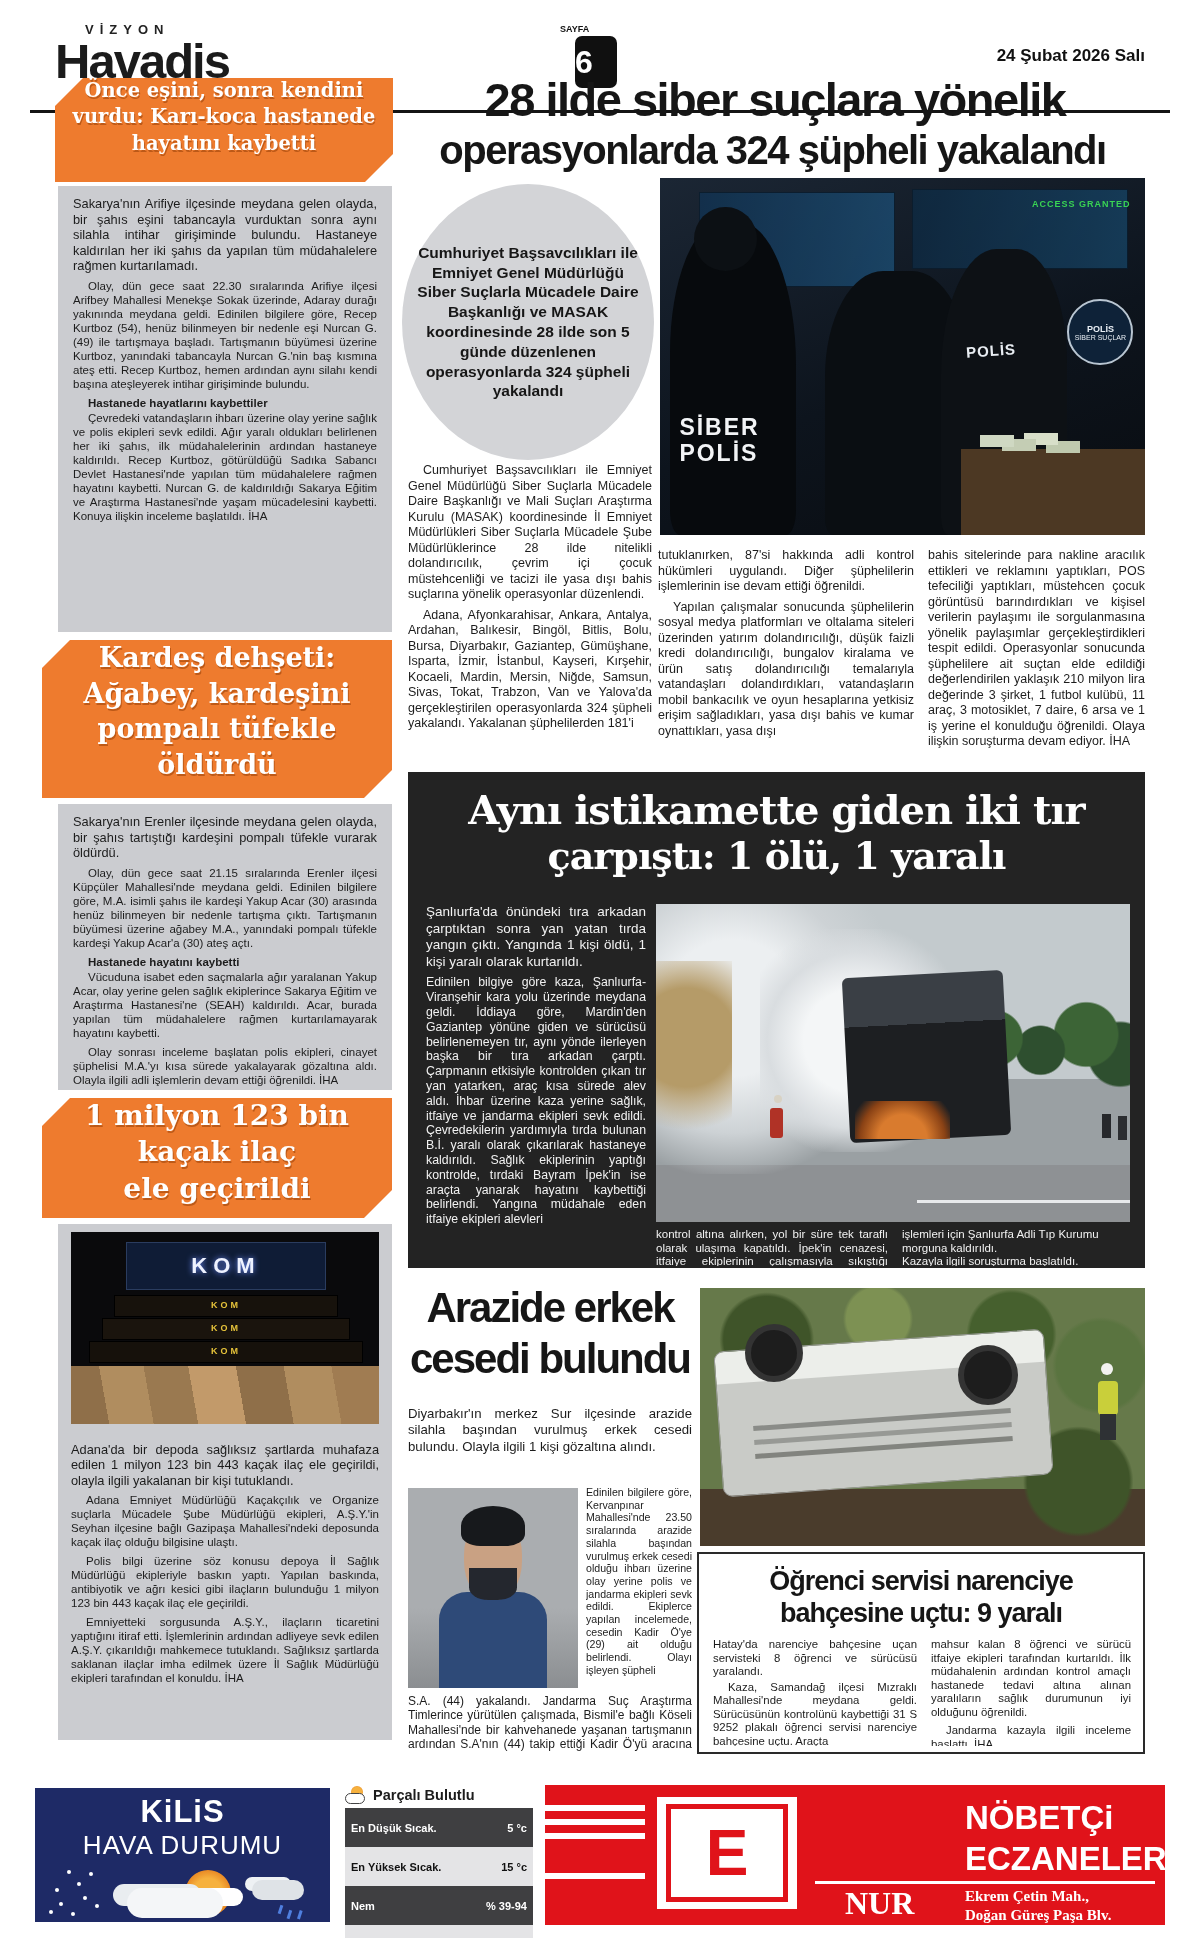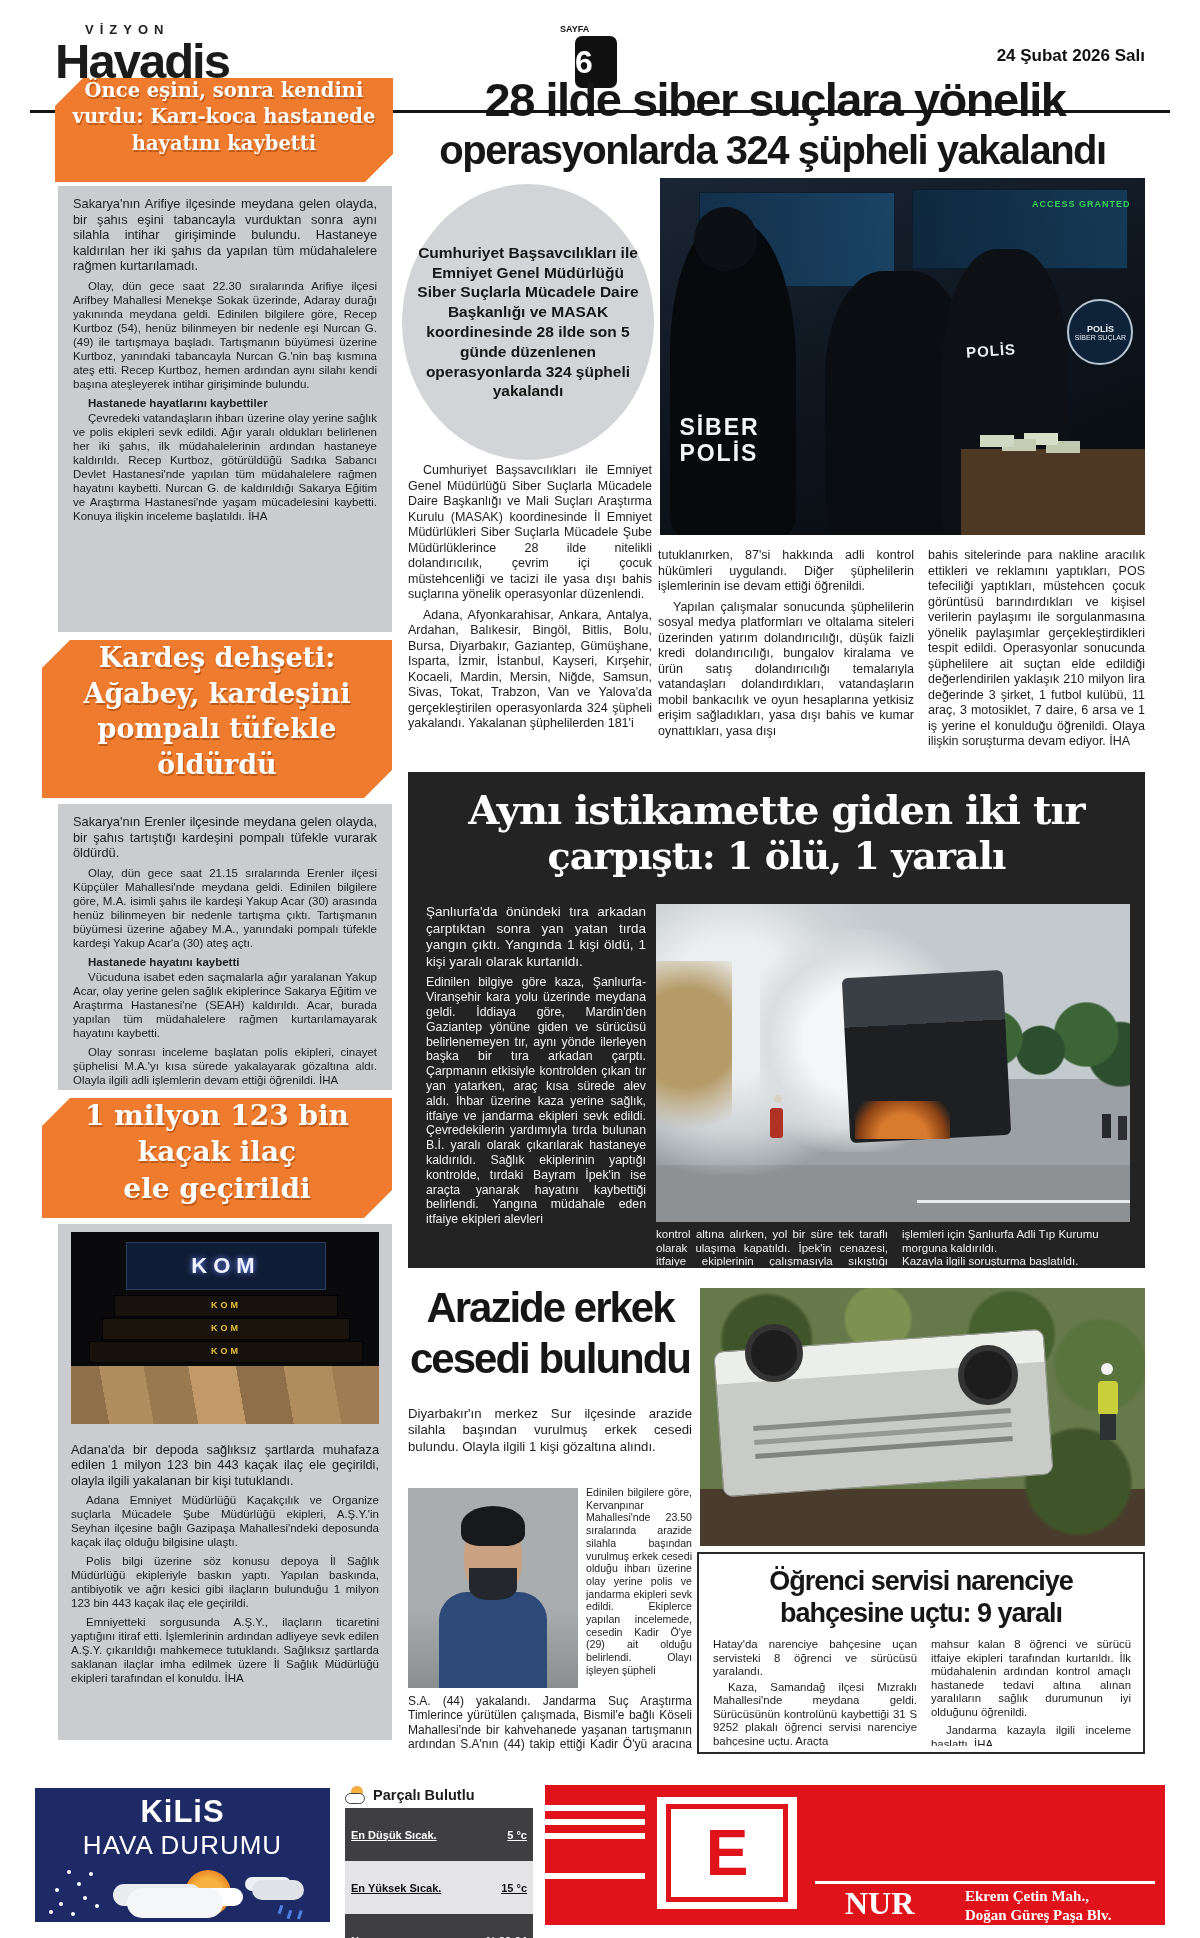--- a/index.html
+++ b/index.html
@@ -12,22 +12,22 @@
   .bold{font-weight:bold;}
   .orange-head{background:#ee7b2e;color:#fff;font-family:"DejaVu Serif",serif;font-weight:bold;
     text-align:center;text-shadow:1px 2px 0 rgba(140,55,0,.5);
     clip-path:polygon(28px 0,100% 0,100% calc(100% - 28px),calc(100% - 28px) 100%,0 100%,0 28px);
     display:flex;flex-direction:column;justify-content:flex-start;}
   .gray-panel{background:#cbccd0;overflow:hidden;padding:10px 15px;box-sizing:border-box;}
   .big-head{font-weight:900;letter-spacing:-1.5px;text-align:center;color:#161616;line-height:1.02;}
   .serif-head{font-family:"DejaVu Serif",serif;font-weight:bold;color:#fff;text-align:center;}
   .photo{overflow:hidden;position:absolute;}
   .cap{color:#f2f2f2;font-size:11.5px;line-height:13.6px;}
-  .wrow{display:flex;justify-content:space-between;align-items:center;padding:18px 6px;
-        font-size:11px;font-weight:bold;height:17px;text-decoration:underline;}
+  .wrow{display:flex;justify-content:space-between;align-items:center;padding:11px 6px;
+        font-size:11px;font-weight:bold;height:17px;}
   .wrow.dark{background:#3f3f41;color:#fff;}
   .wrow.light{background:#e4e4e6;color:#111;}
 </style>
 </head>
 <body>
 
 <div id="canvas">
 
   <div class="abs" style="left:55px;top:22px;">
     <div style="font-size:13px;font-weight:bold;letter-spacing:6px;margin-left:30px;color:#222;">VİZYON</div>
@@ -266,20 +266,24 @@
 
   <div class="abs" style="left:545px;top:1785px;width:620px;height:140px;background:#e0131a;overflow:hidden;">
     <div class="abs" style="left:0;top:20px;width:100px;height:6px;background:#fff;box-shadow:0 14px 0 #fff,0 28px 0 #fff;"></div>
     <div class="abs" style="left:0;top:88px;width:100px;height:6px;background:#fff;"></div>
 
     <div class="abs" style="left:112px;top:12px;width:140px;height:112px;background:#fff;display:flex;align-items:center;justify-content:center;">
       <div style="width:112px;height:88px;border:5px solid #e0131a;display:flex;align-items:center;justify-content:center;">
         <span style="color:#e0131a;font-size:64px;font-weight:900;font-family:'Liberation Sans',sans-serif;line-height:1;">E</span>
       </div>
     </div>
+    <div class="abs" style="left:420px;top:12px;width:190px;color:#fff;font-weight:800;font-size:33px;line-height:1.25;text-align:left;">
+      <div>NÖBETÇi</div>
+      <div>ECZANELER</div>
+    </div>
     <div class="abs" style="left:270px;top:96px;width:340px;height:3px;background:#fff;"></div>
     <div class="abs" style="left:300px;top:100px;font-family:'Liberation Serif',serif;font-size:32px;font-weight:bold;color:#fff;">NUR</div>
     <div class="abs" style="left:420px;top:102px;width:200px;color:#fff;font-family:'Liberation Serif',serif;font-size:15px;font-weight:bold;line-height:1.25;">
       <div>Ekrem Çetin Mah.,</div>
       <div>Doğan Güreş Paşa Blv.</div>
     </div>
   </div>
 
 </div>
 

